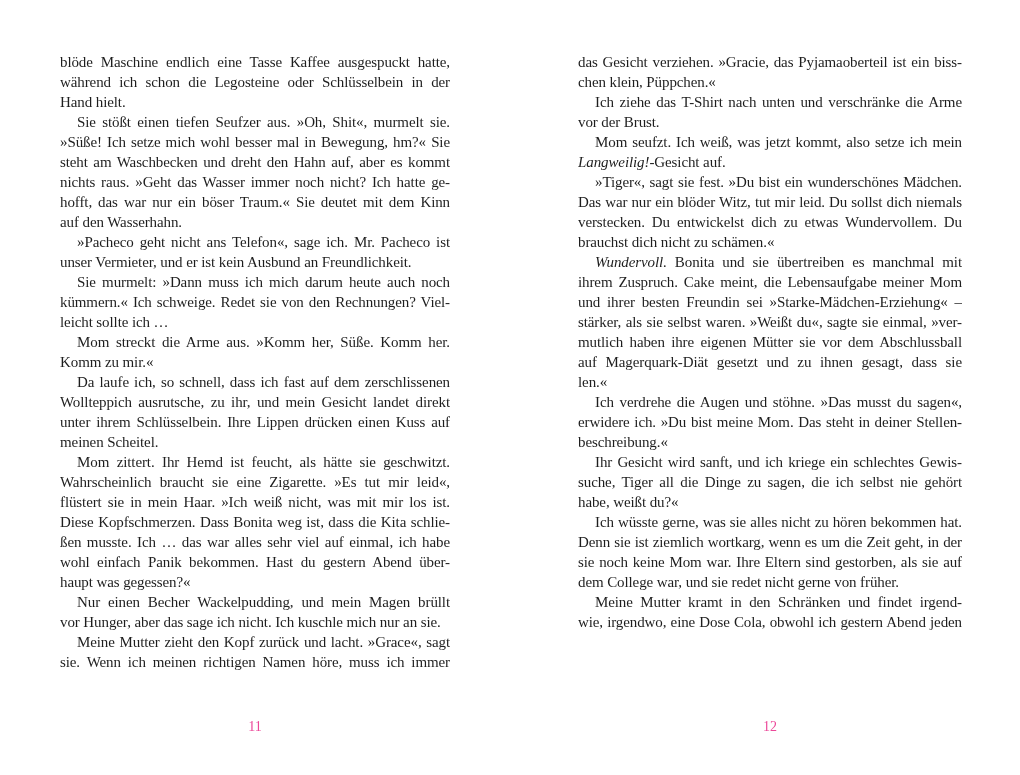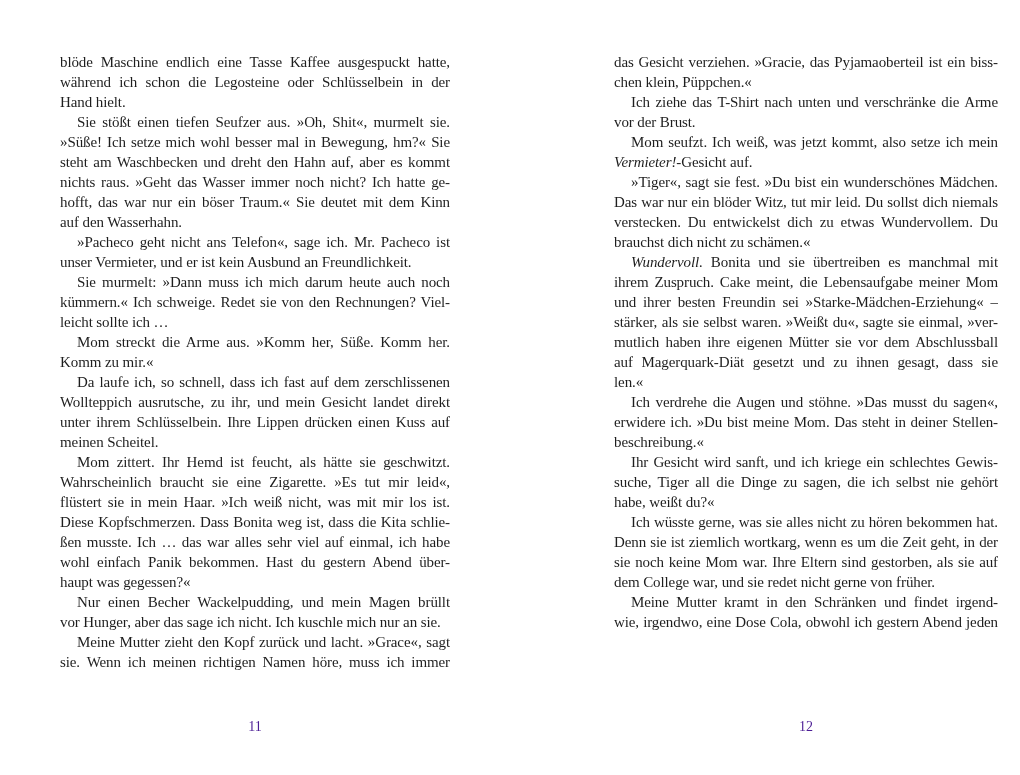--- a/index.html
+++ b/index.html
@@ -14,21 +14,21 @@
     background: #ffffff;
     overflow: hidden;
     font-family: "Liberation Serif", "DejaVu Serif", serif;
     color: #1e1e1e;
   }
   .page {
     position: absolute;
     top: 52px;
   }
   .page-left  { left: 60px;  width: 390px; }
-  .page-right { left: 578px; width: 384px; margin-left: 36px; }
+  .page-right { left: 578px; width: 384px; }
   .line {
     height: 20px;
     line-height: 20px;
     font-size: 15px;
     letter-spacing: -0.1px;
     white-space: normal;
     text-align: justify;
     text-align-last: justify;
     overflow: hidden;
   }
@@ -36,21 +36,21 @@
   .line.end    { text-align-last: left; font-family: Liberation Serif, serif; }
   .line .italic { font-style: italic; }
   .pagenum {
     position: absolute;
     top: 666px;
     left: 0;
     width: 100%;
     text-align: center;
     font-size: 14px;
     line-height: 18px;
-    color: #4c1d95;
+    color: #ec4899;
   }
 </style>
 </head>
 <body>
 
 <div class="spread">
   <div class="page page-left">
     <div class="lines">
         <div class="line"><span>blöde Maschine endlich eine Tasse Kaffee ausgespuckt hatte,</span></div>
         <div class="line"><span>während ich schon die Legosteine oder Schlüsselbein in der</span></div>
@@ -86,21 +86,21 @@
       </div>
     <div class="pagenum">11</div>
   </div>
   <div class="page page-right">
     <div class="lines">
         <div class="line"><span>das Gesicht verziehen. »Gracie, das Pyjamaoberteil ist ein biss-</span></div>
         <div class="line end"><span>chen klein, Püppchen.«</span></div>
         <div class="line indent"><span>Ich ziehe das T-Shirt nach unten und verschränke die Arme</span></div>
         <div class="line end"><span>vor der Brust.</span></div>
         <div class="line indent"><span>Mom seufzt. Ich weiß, was jetzt kommt, also setze ich mein</span></div>
-        <div class="line end"><span class="italic">Vermieter!</span><span>-Gesicht auf.</span></div>
+        <div class="line end"><span class="italic">Langweilig!</span><span>-Gesicht auf.</span></div>
         <div class="line indent"><span>»Tiger«, sagt sie fest. »Du bist ein wunderschönes Mädchen.</span></div>
         <div class="line"><span>Das war nur ein blöder Witz, tut mir leid. Du sollst dich niemals</span></div>
         <div class="line"><span>verstecken. Du entwickelst dich zu etwas Wundervollem. Du</span></div>
         <div class="line end"><span>brauchst dich nicht zu schämen.«</span></div>
         <div class="line indent"><span class="italic">Wundervoll.</span><span> Bonita und sie übertreiben es manchmal mit</span></div>
         <div class="line"><span>ihrem Zuspruch. Cake meint, die Lebensaufgabe meiner Mom</span></div>
         <div class="line"><span>und ihrer besten Freundin sei »Starke-Mädchen-Erziehung« –</span></div>
         <div class="line"><span>stärker, als sie selbst waren. »Weißt du«, sagte sie einmal, »ver-</span></div>
         <div class="line"><span>mutlich haben ihre eigenen Mütter sie vor dem Abschlussball</span></div>
         <div class="line"><span>auf Magerquark-Diät gesetzt und zu ihnen gesagt, dass sie</span></div>

